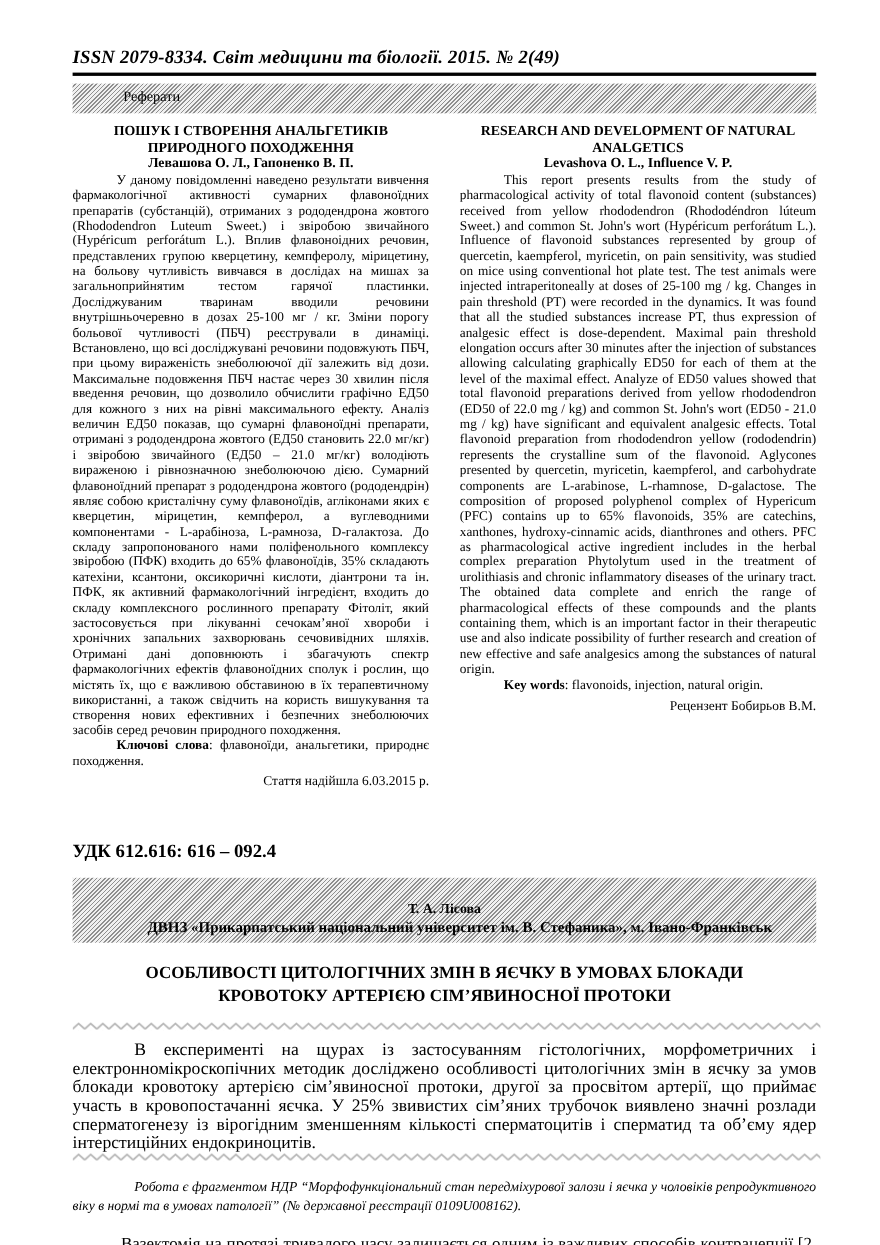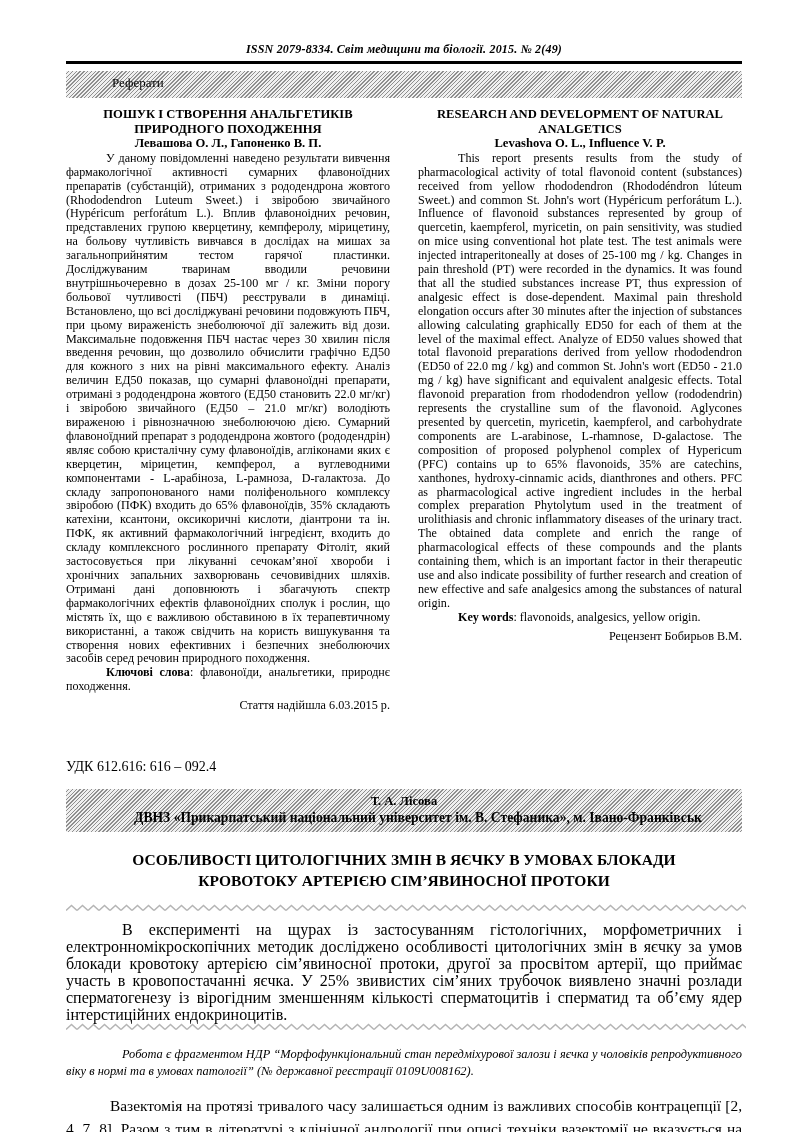--- a/index.html
+++ b/index.html
@@ -2,35 +2,35 @@
 <html><head>
 <meta charset="utf-8">
 <style>
   html,body{margin:0;padding:0;background:#ffffff;}
   body{
     width:800px;height:1132px;
     font-family:"Liberation Serif","DejaVu Serif",serif;
     color:#000;position:relative;overflow:hidden;
   }
   .page{padding:42px 58px 0 66px;}
-  .issn{font-size:12px;font-weight:bold;font-style:italic;text-align:center;letter-spacing:.2px;margin-bottom:4px;}
+  .issn{font-size:17px;font-weight:bold;font-style:italic;text-align:left;letter-spacing:.2px;margin-bottom:4px;}
   .rule{border-bottom:3px solid #000;margin-bottom:7px;}
   .hatch{
     background:repeating-linear-gradient(135deg,#f0f0f0 0 1.7px,#8f8f8f 1.7px 2.7px);
   }
   .section-bar{height:27px;line-height:23px;font-size:13px;font-weight:normal;padding-left:46px;margin-bottom:9px;}
   .columns{display:flex;gap:28px;min-height:560px;align-items:flex-start;}
   .col{flex:1 1 0;min-width:0;}
   .col-title{font-size:12.6px;font-weight:bold;text-align:center;line-height:14.6px;}
   .col-authors{font-size:12.6px;font-weight:bold;text-align:center;line-height:14.6px;margin-bottom:1px;}
   .col-body{font-size:12.1px;line-height:13.9px;text-align:justify;text-indent:40px;margin:0;}
   .col-kw{font-size:12.1px;line-height:13.9px;text-align:justify;text-indent:40px;margin:0;}
   .received{font-size:12.2px;text-align:right;margin-top:4px;}
-  .udc{font-size:14px;font-weight:normal;margin-top:46px;margin-bottom:14px;}
-  .author-bar{text-align:center;padding:4px 0 5px;}
+  .udc{font-size:17px;font-weight:bold;margin-top:46px;margin-bottom:14px;}
+  .author-bar{text-align:center;padding:20px 0 5px;}
   .author-line{font-size:12.6px;font-weight:bold;line-height:16px;}
   .affil-line{font-size:13.6px;font-weight:bold;line-height:18px;margin-left:28px;}
   .article-title{font-size:15.5px;font-weight:bold;text-align:center;line-height:21px;margin:17px 30px 13px;}
   .zigzag{display:block;margin:0;}
   .abstract{font-size:16px;line-height:17px;text-align:justify;text-indent:56px;margin:9px 0 0;}
   .abstract-kw{font-size:12px;line-height:17px;text-align:left;text-indent:56px;margin:0 0 5px;}
   .ndr{font-size:12.4px;font-style:italic;line-height:17px;text-align:justify;text-indent:56px;margin:15px 0 0;font-family:Liberation Serif, serif;}
   .intro{font-size:15.4px;line-height:22.5px;text-align:justify;text-indent:44px;margin:15px 0 0;}
   b{font-weight:bold;}
 </style>
@@ -61,21 +61,21 @@
       <div class="col-authors">Левашова О. Л., Гапоненко В. П.</div>
       <p class="col-body">У даному повідомленні наведено результати вивчення фармакологічної активності сумарних флавоноїдних препаратів (субстанцій), отриманих з рододендрона жовтого (Rhododendron Luteum Sweet.) і звіробою звичайного (Hypéricum perforátum L.). Вплив флавоноідних речовин, представлених групою кверцетину, кемпферолу, мірицетину, на больову чутливість вивчався в дослідах на мишах за загальноприйнятим тестом гарячої пластинки. Досліджуваним тваринам вводили речовини внутрішньочеревно в дозах 25-100 мг / кг. Зміни порогу больової чутливості (ПБЧ) реєстрували в динаміці. Встановлено, що всі досліджувані речовини подовжують ПБЧ, при цьому вираженість знеболюючої дії залежить від дози. Максимальне подовження ПБЧ настає через 30 хвилин після введення речовин, що дозволило обчислити графічно ЕД50 для кожного з них на рівні максимального ефекту. Аналіз величин ЕД50 показав, що сумарні флавоноїдні препарати, отримані з рододендрона жовтого (ЕД50 становить 22.0 мг/кг) і звіробою звичайного (ЕД50 – 21.0 мг/кг) володіють вираженою і рівнозначною знеболюючою дією. Сумарний флавоноїдний препарат з рододендрона жовтого (рододендрін) являє собою кристалічну суму флавоноїдів, агліконами яких є кверцетин, мірицетин, кемпферол, а вуглеводними компонентами - L-арабіноза, L-рамноза, D-галактоза. До складу запропонованого нами поліфенольного комплексу звіробою (ПФК) входить до 65% флавоноїдів, 35% складають катехіни, ксантони, оксикоричні кислоти, діантрони та ін. ПФК, як активний фармакологічний інгредієнт, входить до складу комплексного рослинного препарату Фітоліт, який застосовується при лікуванні сечокам’яної хвороби і хронічних запальних захворювань сечовивідних шляхів. Отримані дані доповнюють і збагачують спектр фармакологічних ефектів флавоноїдних сполук і рослин, що містять їх, що є важливою обставиною в їх терапевтичному використанні, а також свідчить на користь вишукування та створення нових ефективних і безпечних знеболюючих засобів серед речовин природного походження.</p>
       <p class="col-kw"><b>Ключові слова</b><span>: флавоноїди, анальгетики, природнє походження.</span></p>
       <div class="received">Стаття надійшла 6.03.2015 р.</div>
     </div>
 
     <div class="col">
       <div class="col-title">RESEARCH AND DEVELOPMENT OF NATURAL ANALGETICS</div>
       <div class="col-authors">Levashova O. L., Influence V. P.</div>
       <p class="col-body">This report presents results from the study of pharmacological activity of total flavonoid content (substances) received from yellow rhododendron (Rhododéndron lúteum Sweet.) and common St. John's wort (Hypéricum perforátum L.). Influence of flavonoid substances represented by group of quercetin, kaempferol, myricetin, on pain sensitivity, was studied on mice using conventional hot plate test. The test animals were injected intraperitoneally at doses of 25-100 mg / kg. Changes in pain threshold (PT) were recorded in the dynamics. It was found that all the studied substances increase PT, thus expression of analgesic effect is dose-dependent. Maximal pain threshold elongation occurs after 30 minutes after the injection of substances allowing calculating graphically ED50 for each of them at the level of the maximal effect. Analyze of ED50 values showed that total flavonoid preparations derived from yellow rhododendron (ED50 of 22.0 mg / kg) and common St. John's wort (ED50 - 21.0 mg / kg) have significant and equivalent analgesic effects. Total flavonoid preparation from rhododendron yellow (rododendrin) represents the crystalline sum of the flavonoid. Aglycones presented by quercetin, myricetin, kaempferol, and carbohydrate components are L-arabinose, L-rhamnose, D-galactose. The composition of proposed polyphenol complex of Hypericum (PFC) contains up to 65% flavonoids, 35% are catechins, xanthones, hydroxy-cinnamic acids, dianthrones and others. PFC as pharmacological active ingredient includes in the herbal complex preparation Phytolytum used in the treatment of urolithiasis and chronic inflammatory diseases of the urinary tract. The obtained data complete and enrich the range of pharmacological effects of these compounds and the plants containing them, which is an important factor in their therapeutic use and also indicate possibility of further research and creation of new effective and safe analgesics among the substances of natural origin.</p>
-      <p class="col-kw"><b>Key words</b><span>: flavonoids, analgesics, yellow origin.</span></p>
+      <p class="col-kw"><b>Key words</b><span>: flavonoids, injection, natural origin.</span></p>
       <div class="received">Рецензент Бобирьов В.М.</div>
     </div>
 
   </div>
 
   <div class="udc">УДК 612.616: 616 – 092.4</div>
 
   <div class="hatch author-bar">
     <div class="author-line">Т. А. Лісова</div>
     <div class="affil-line">ДВНЗ «Прикарпатський національний університет ім. В. Стефаника», м. Івано-Франківськ</div>

